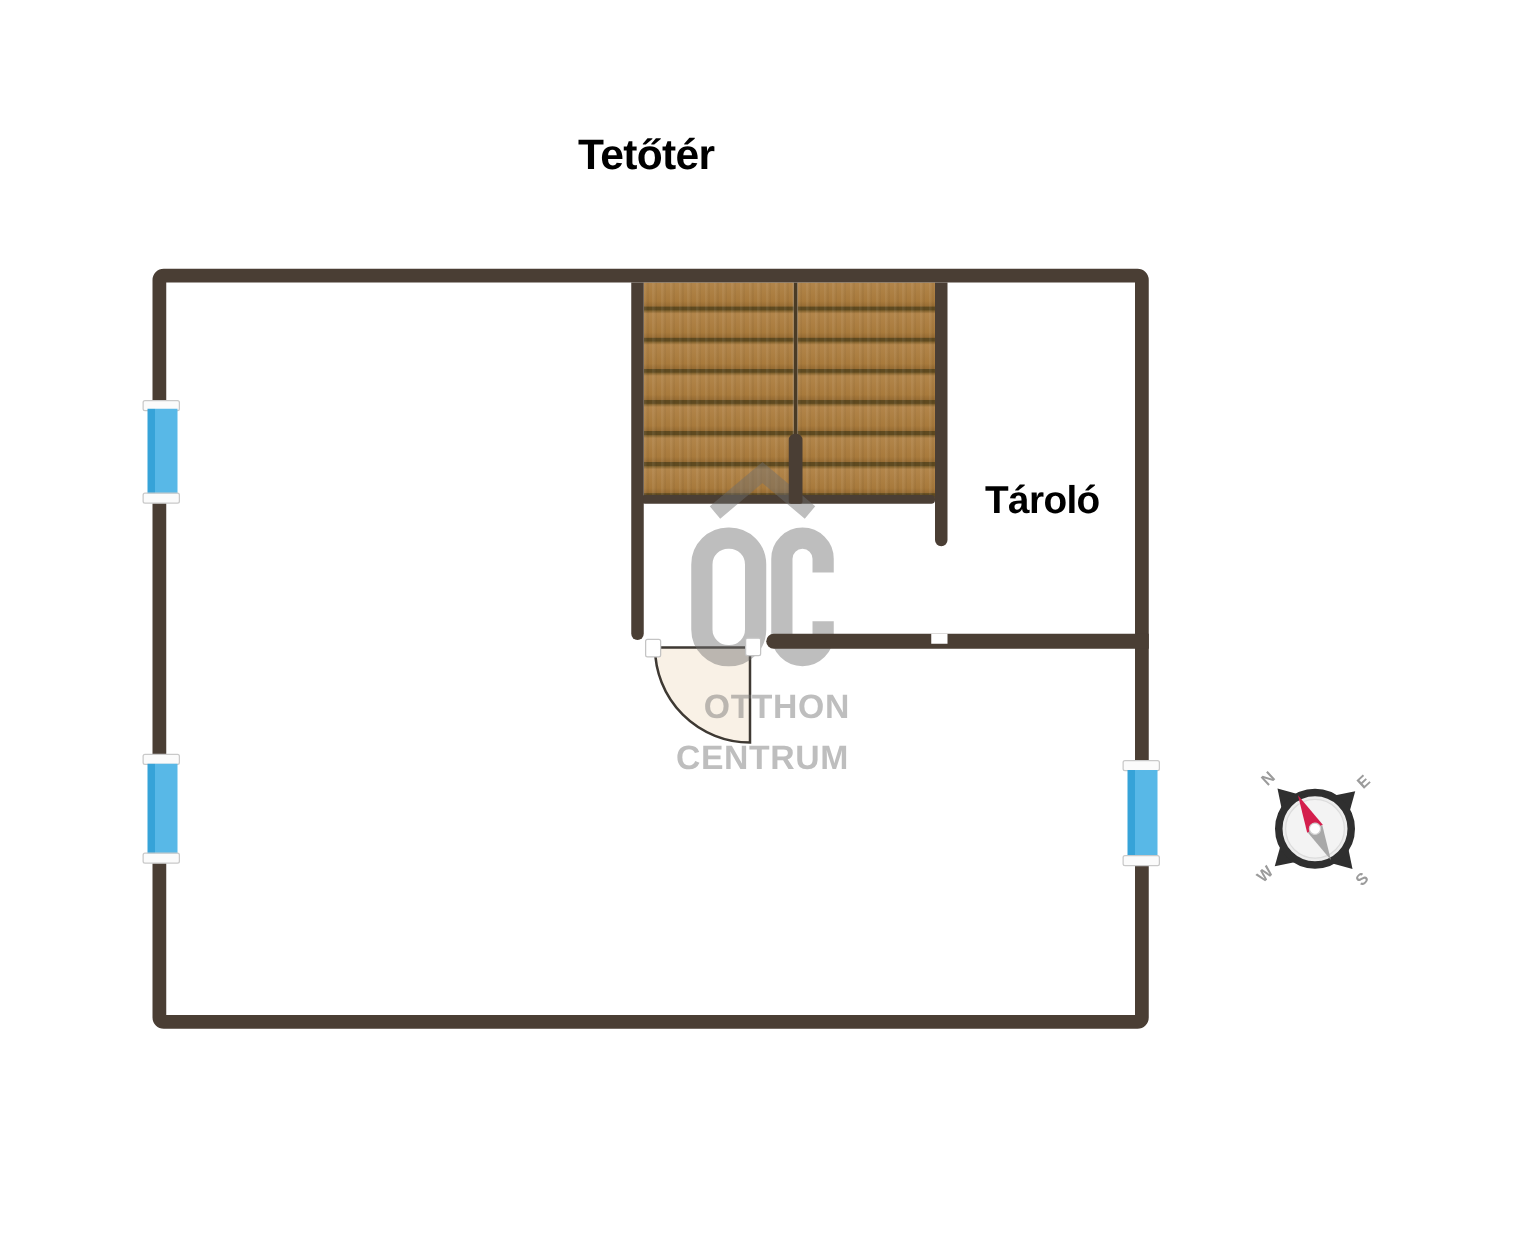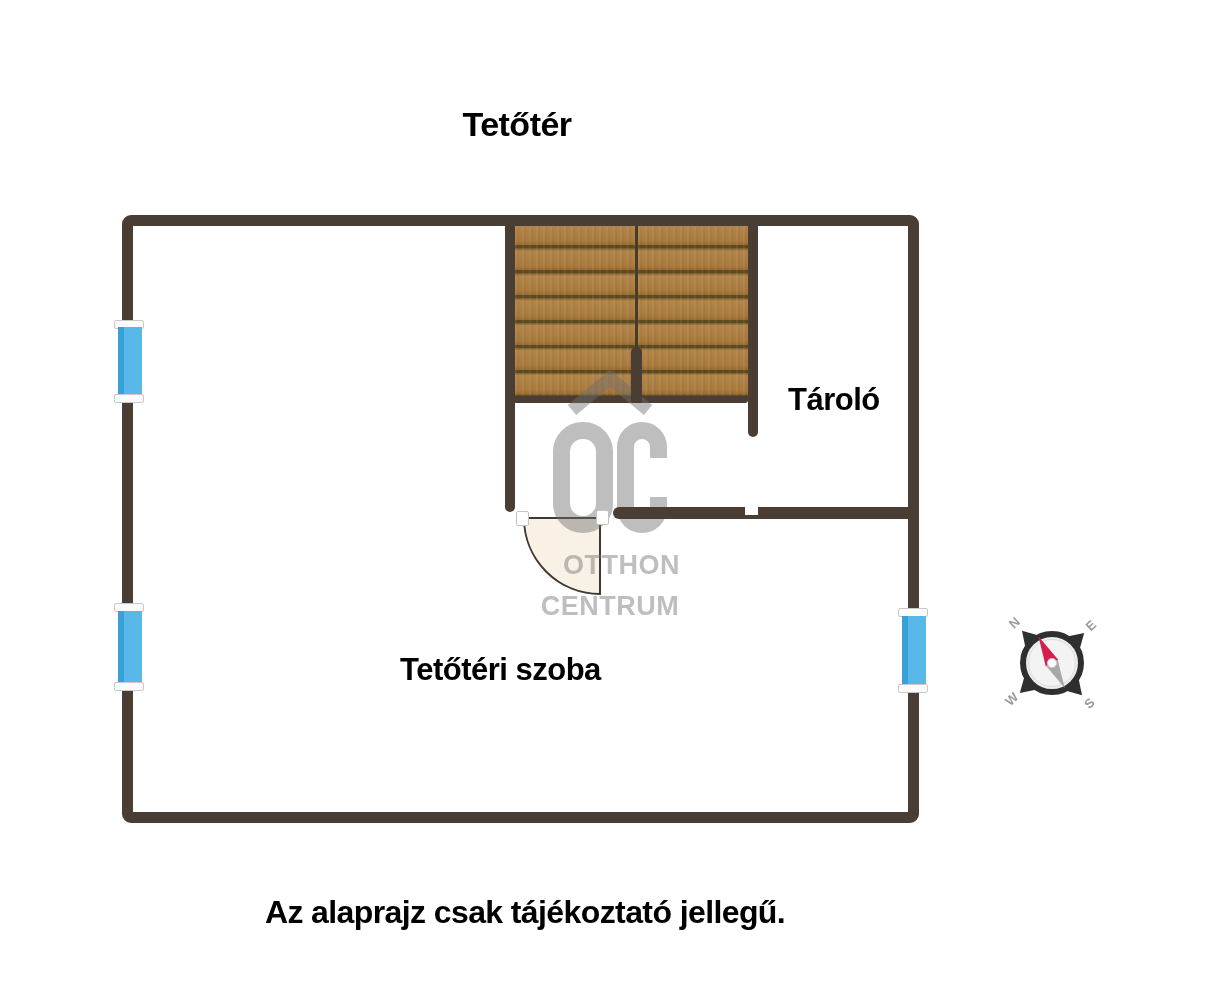--- a/index.html
+++ b/index.html
@@ -141,21 +141,20 @@
 
   <div class="abs window-sill w2-sill-top"></div>
   <div class="abs window-glass w2-glass"></div>
   <div class="abs window-sill w2-sill-bot"></div>
 
   <div class="abs window-sill w3-sill-top"></div>
   <div class="abs window-glass w3-glass"></div>
   <div class="abs window-sill w3-sill-bot"></div>
 
   <div class="abs room-label storage labels-layer">Tároló</div>
-  <div class="abs room-label attic labels-layer">Tetőtéri szoba</div>
 
   <svg class="abs compass" viewBox="0 0 120 128">
     <g transform="rotate(-43 60 64)">
       <polygon points="60,20 49,38 71,38" style="fill:var(--c-compass-ring,#2f2f2f);" transform="rotate(0 60 64)"></polygon>
       <polygon points="104,64 86,53 86,75" style="fill:var(--c-compass-ring,#2f2f2f);"></polygon>
       <polygon points="60,108 49,90 71,90" style="fill:var(--c-compass-ring,#2f2f2f);"></polygon>
       <polygon points="16,64 34,53 34,75" style="fill:var(--c-compass-ring,#2f2f2f);"></polygon>
       <text x="60" y="10">N</text>
       <text x="114" y="64">E</text>
       <text x="60" y="120">S</text>
@@ -163,15 +162,14 @@
     </g>
     <circle cx="60" cy="64" r="29" fill="#ededed" style="stroke:var(--c-compass-ring,#2f2f2f);" stroke-width="6"></circle>
     <circle cx="60" cy="64" r="23.5" fill="#f3f3f3" stroke="#dcdcdc" stroke-width="1"></circle>
     <g transform="rotate(-27 60 64)">
       <polygon points="60,34 53,64 67,64" style="fill:var(--c-needle-red,#d41f4d);"></polygon>
       <polygon points="60,92 53.5,64 66.5,64" fill="#a8a8a8"></polygon>
       <circle cx="60" cy="64" r="4.5" fill="#ffffff" stroke="#d0d0d0" stroke-width="1"></circle>
     </g>
   </svg>
 
-  <div class="abs disclaimer labels-layer">Az alaprajz csak tájékoztató jellegű.</div>
 
 </div>
 
 </body></html>

